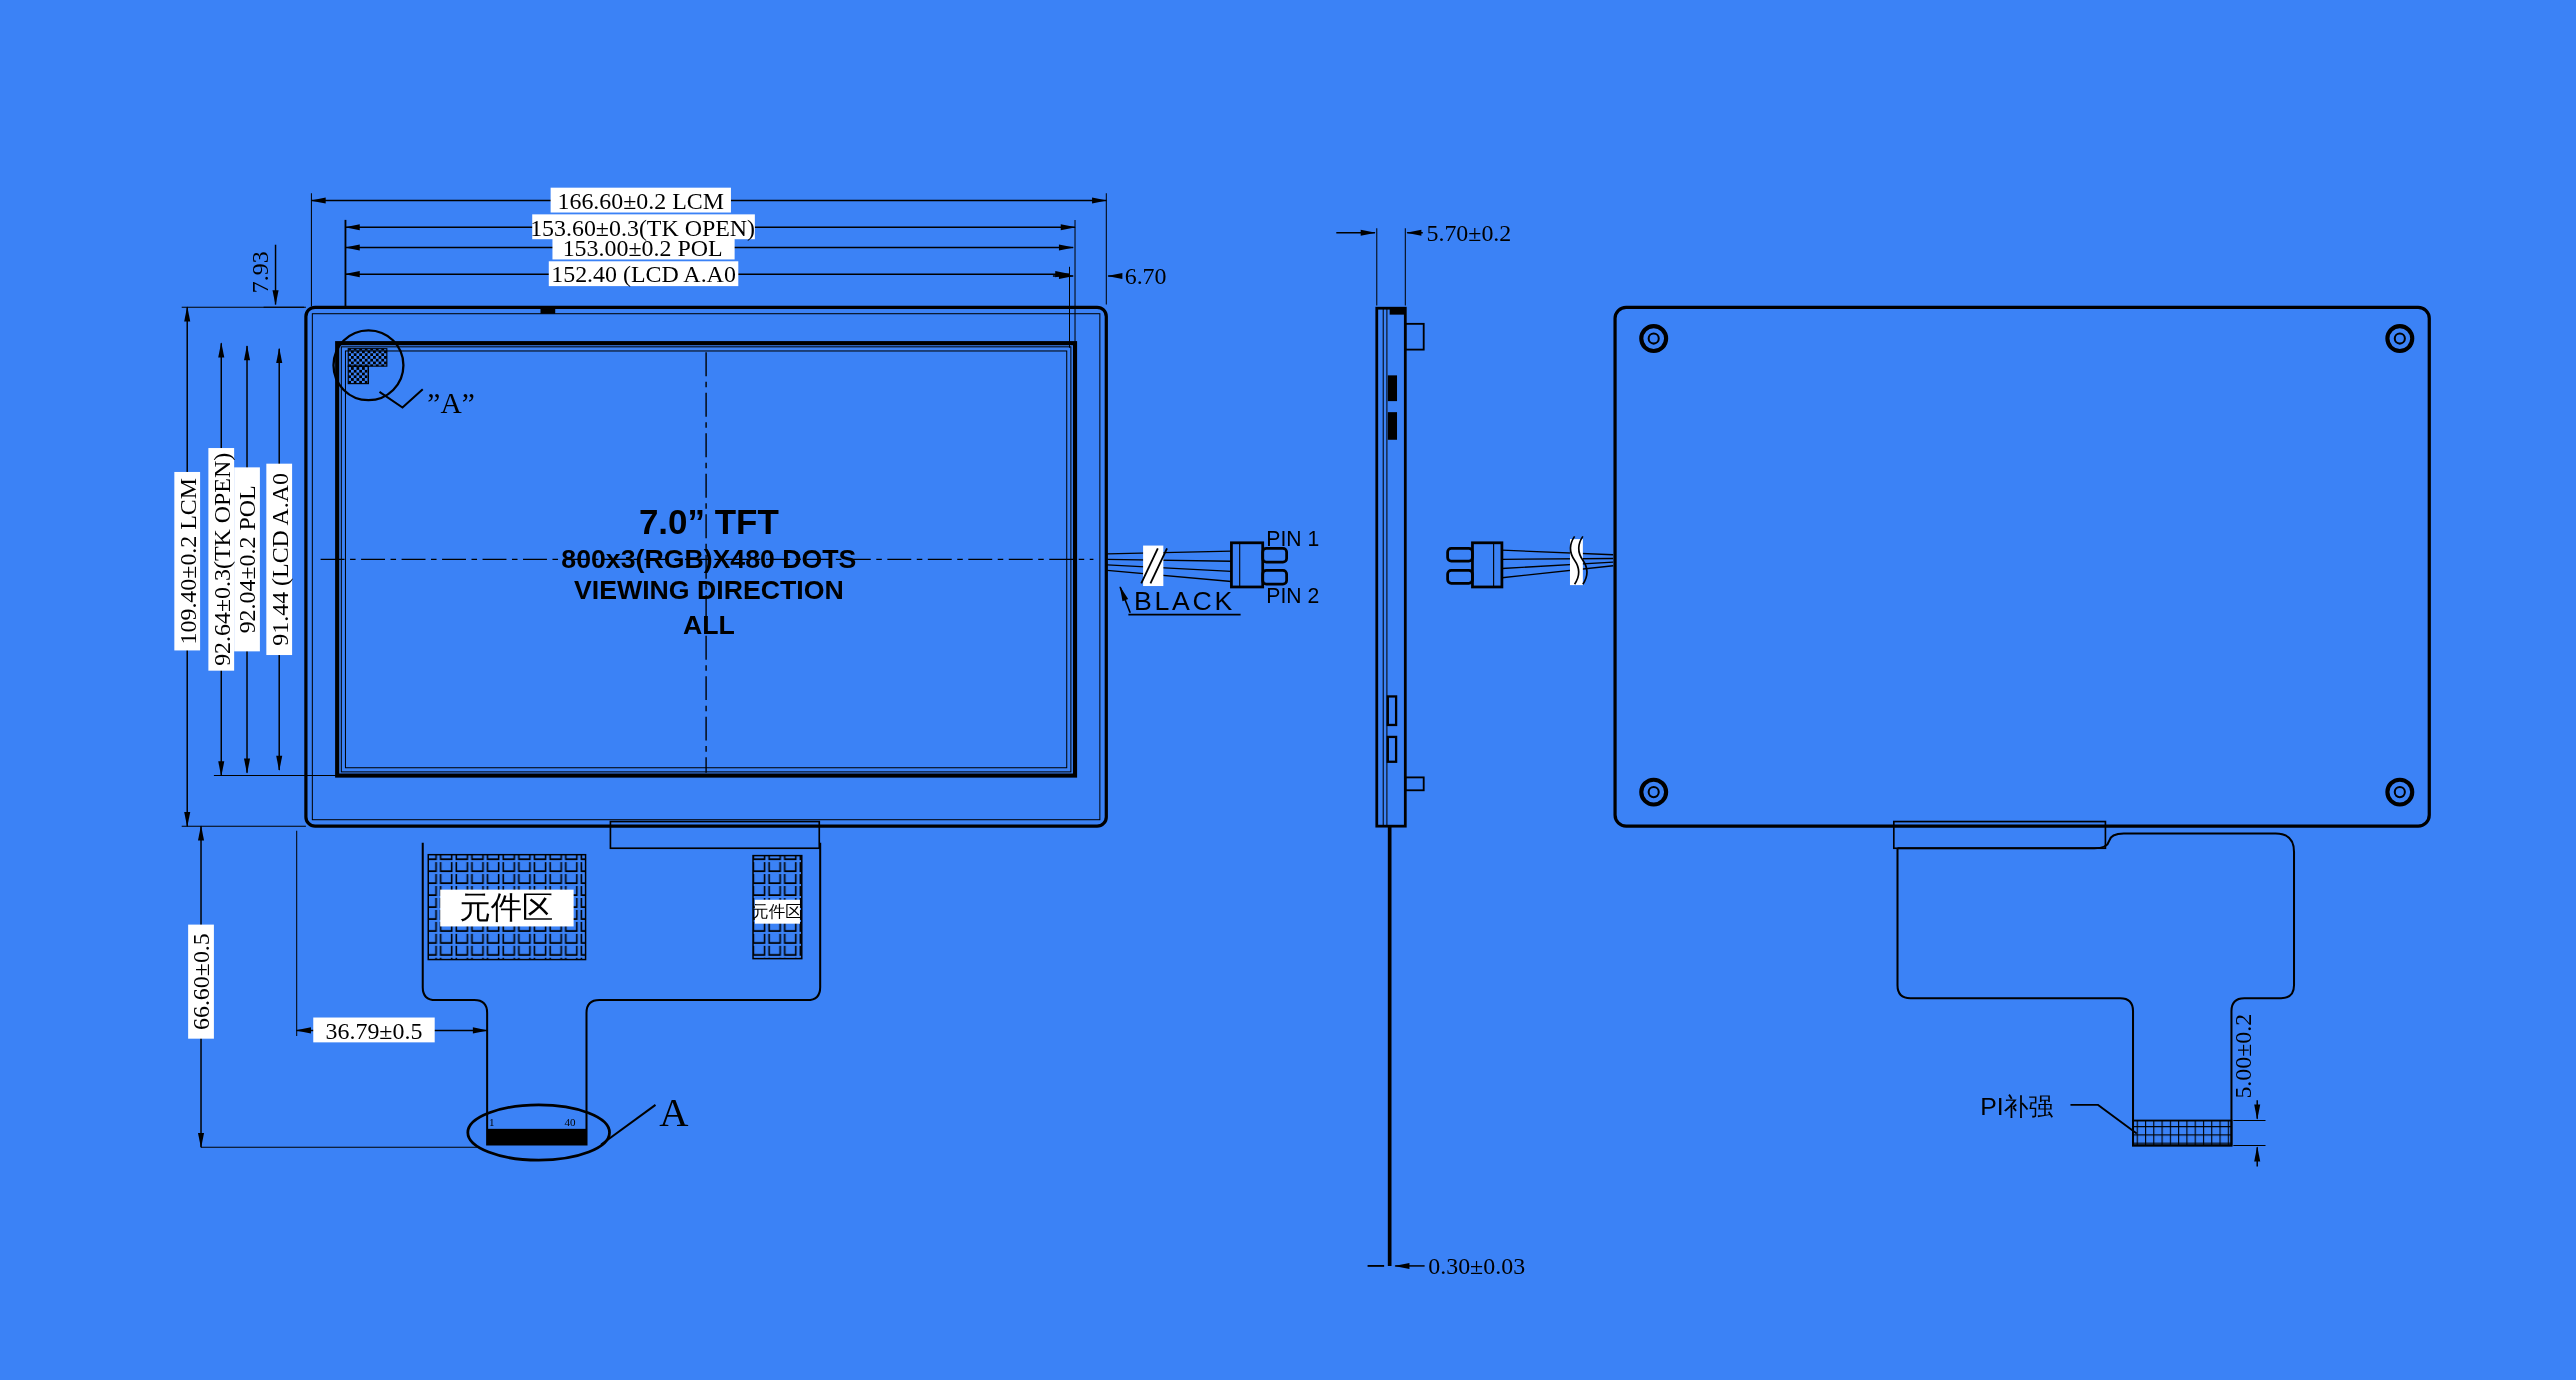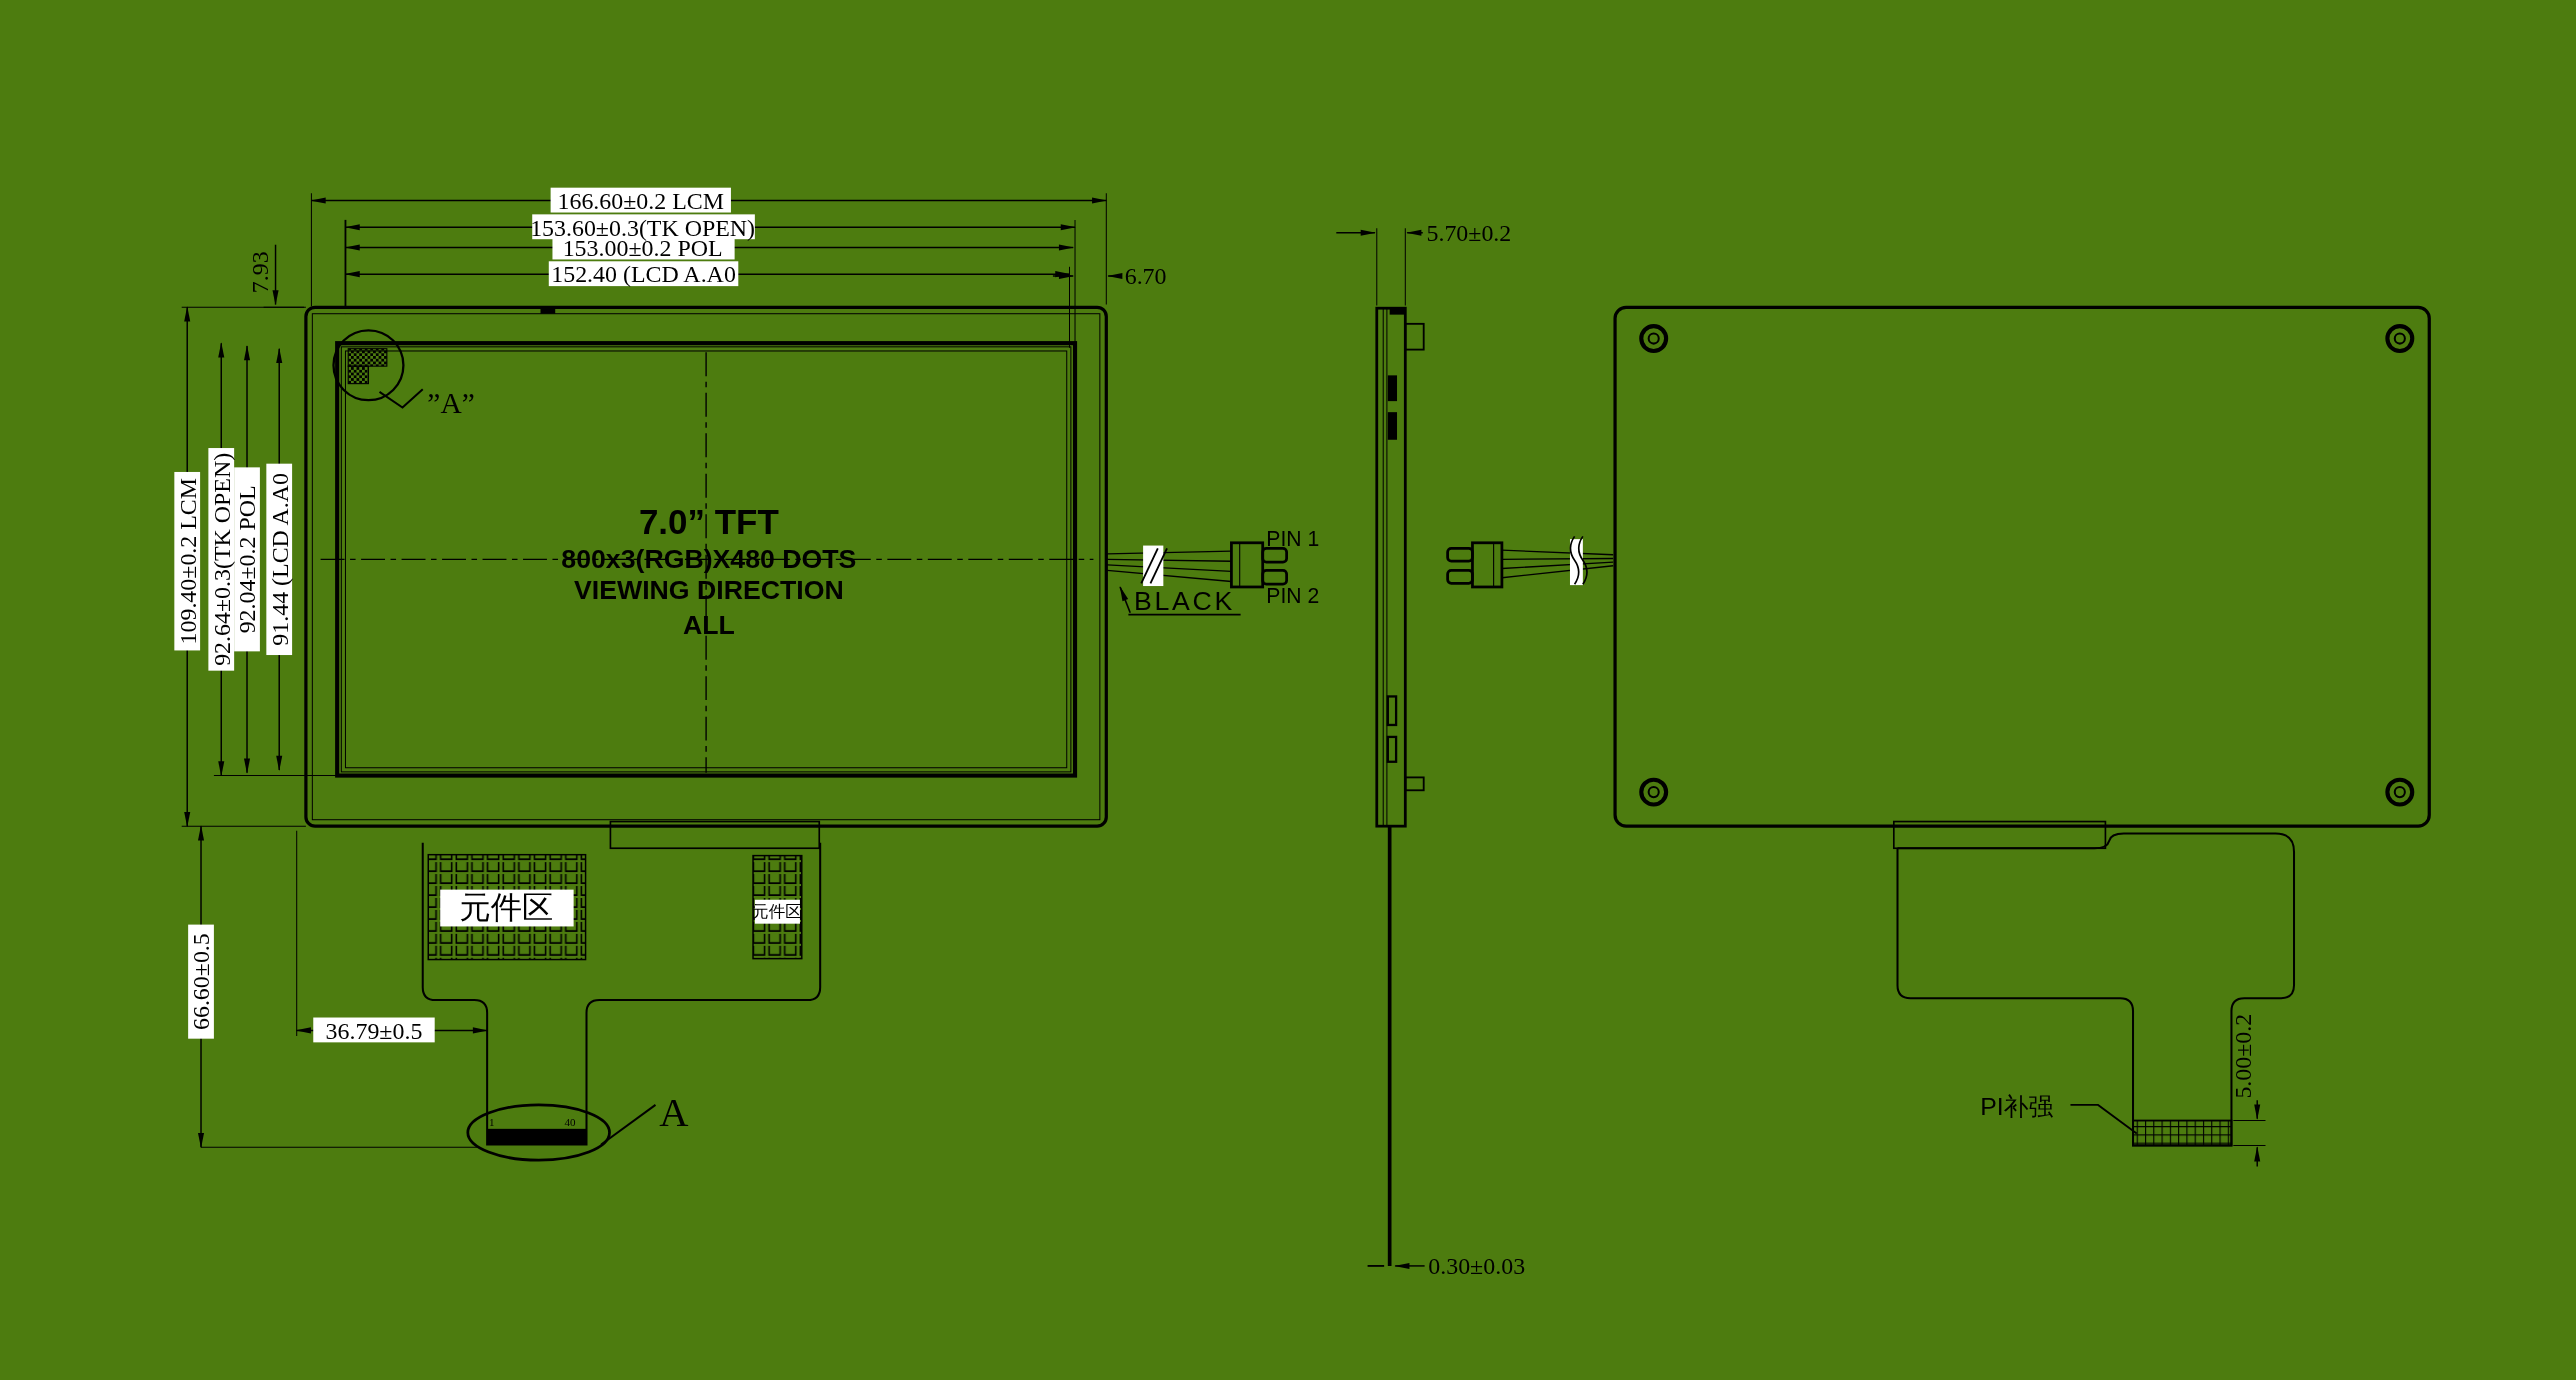--- a/index.html
+++ b/index.html
@@ -1,16 +1,16 @@
 <!DOCTYPE html>
 <html style="font-size:14.7px"><head>
 <meta charset="utf-8">
 <style>
   html,body { margin:0; padding:0; background:#ffffff; }
-  #stage { position:relative; width:2576px; height:1380px; background:#4d7c0f; overflow:hidden; }
+  #stage { position:relative; width:2576px; height:1380px; background:#3b82f6; overflow:hidden; }
   svg { position:absolute; left:0; top:0; }
   text { fill:#000; }
   .dim-text   { font-family:"Liberation Serif",serif; font-size:26px; }
   .tiny-text  { font-family:"Liberation Serif",serif; font-size:12px; }
   .pin-text   { font-family:"Liberation Sans",sans-serif; font-size:23px; }
   .black-text { font-family:"Liberation Sans",sans-serif; font-size:29px; letter-spacing:3px; }
   .title-text { font-family:"Liberation Sans",sans-serif; font-weight:bold; font-size:38px; text-anchor:middle; }
   .bold-text  { font-family:"Liberation Sans",sans-serif; font-weight:bold; font-size:29px; text-anchor:middle; }
   .cjk-big    { font-family:"Liberation Sans",sans-serif; font-size:34px; text-anchor:middle; }
   .cjk-small  { font-family:"Liberation Sans",sans-serif; font-size:18px; text-anchor:middle; }

